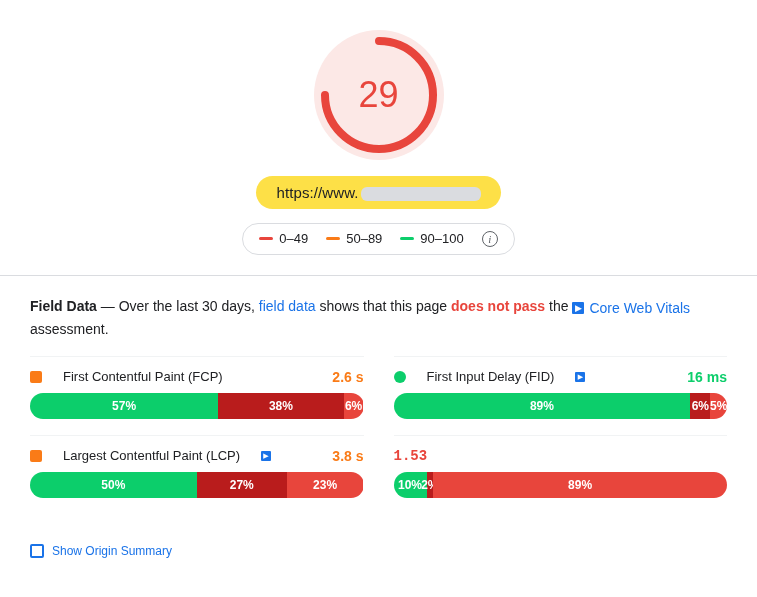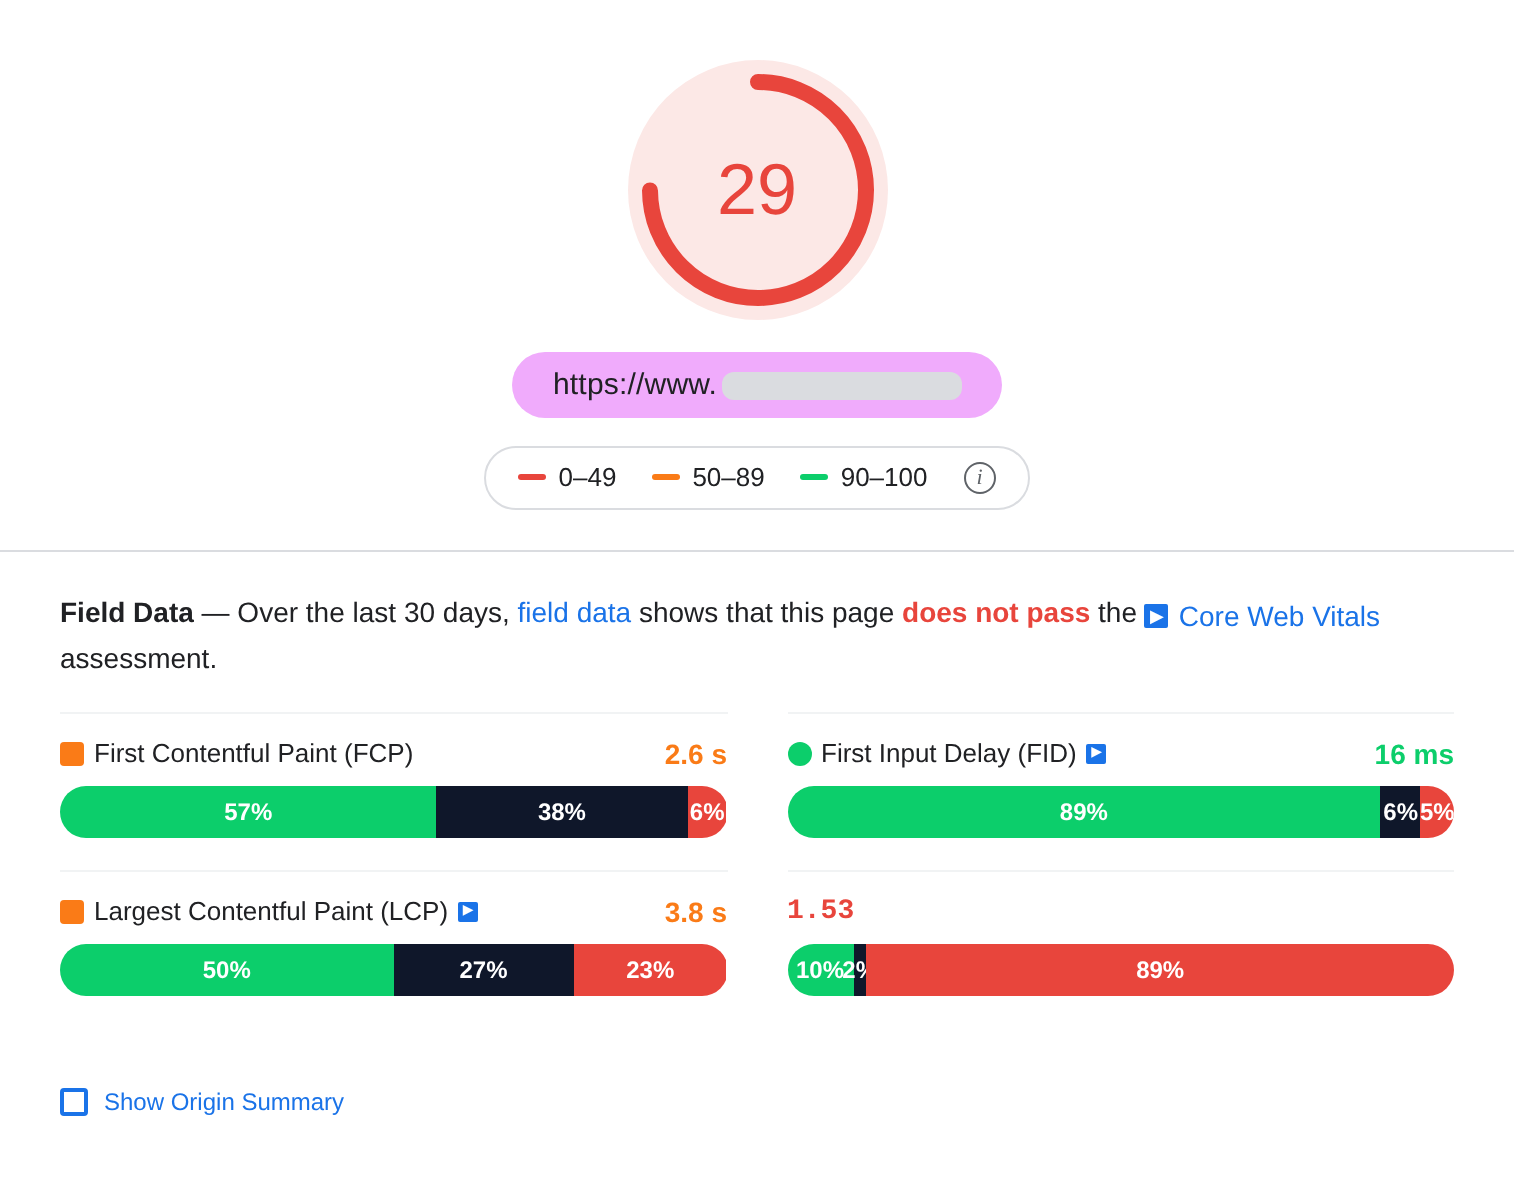--- a/index.html
+++ b/index.html
@@ -49,21 +49,21 @@
       height: 100%;
       display: flex;
       align-items: center;
       justify-content: center;
       font-size: 36px;
       font-weight: 400;
       color: #e8453c;
     }
 
     .url-bar {
-      background: #f0abfc;
+      background: #fde047;
       border-radius: 20px;
       padding: 8px 20px;
       font-size: 15px;
       color: #202124;
       margin-bottom: 14px;
       letter-spacing: 0.1px;
     }
 
     .legend {
       display: flex;
@@ -175,21 +175,21 @@
     .metric-header {
       display: flex;
       align-items: center;
       justify-content: space-between;
       margin-bottom: 8px;
     }
 
     .metric-title-row {
       display: flex;
       align-items: center;
-      gap: 5px;
+      gap: 21px;
       font-size: 13px;
       color: #202124;
     }
 
     .metric-icon-orange {
       width: 12px;
       height: 12px;
       background: #fa7b17;
       border-radius: 2px;
       flex-shrink: 0;
@@ -244,21 +244,21 @@
       display: flex;
       align-items: center;
       justify-content: center;
       font-size: 12px;
       font-weight: 600;
       color: #fff;
       height: 100%;
     }
 
     .bar-green { background: #0cce6b; }
-    .bar-orange { background: #0f172a; }
+    .bar-orange { background: #b91c1c; }
     .bar-red { background: #e8453c; }
 
     .show-origin-section {
       padding: 16px 30px 20px;
     }
 
     .show-origin-btn {
       display: flex;
       align-items: center;
       gap: 8px;

